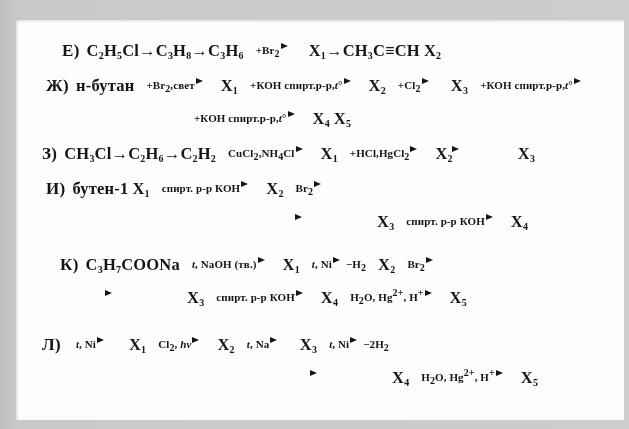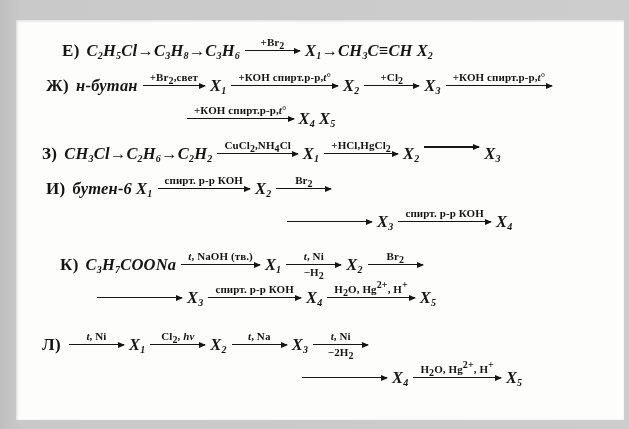--- a/index.html
+++ b/index.html
@@ -30,26 +30,26 @@
   .chain{margin-bottom:2px;}
   .chain:nth-child(5){margin-top:10px;}
   .chain:nth-child(6){margin-top:14px;}
   .row{
     display:flex;align-items:center;height:33px;white-space:nowrap;
   }
   .lbl{
     font-weight:700;font-size:17px;margin-right:5px;letter-spacing:.3px;
   }
   .frm{
-    font-weight:600;font-size:16.5px;margin:0 2px;letter-spacing:.2px;font-style:italic;
+    font-weight:600;font-size:16.5px;margin:0 2px;letter-spacing:.2px;
   }
   .frm sub,.lbot sub,.ltop sub{font-size:10px;vertical-align:-3px;line-height:0;font-weight:600;}
   .frm sup,.lbot sup,.ltop sup{font-size:10px;vertical-align:5px;line-height:0;font-weight:600;}
   .arr{
-    display:inline-flex;flex-direction:column;align-items:center;
+    display:inline-flex;align-items:center;
     margin:0 3px;min-width:55px;
   }
   .arr.plain{min-width:85px;}
   .ltop,.lbot{
     font-size:11px;font-weight:600;height:13px;line-height:13px;
     padding:0 7px;letter-spacing:.1px;
   }
   .shaft{
     position:relative;align-self:stretch;height:1.5px;
     background:var(--ink);margin:1px 0;
@@ -137,21 +137,21 @@
             <span class="arr">
               <span class="shaft"></span>
               <span class="lbot"></span>
             </span>
             <span class="frm">X<sub>3</sub></span>
           </div>
         </div>
         <div class="chain">
           <div class="row" style="padding-left: 12px;">
             <span class="lbl">И)</span>
-            <span class="frm">бутен-6</span>
+            <span class="frm">бутен-1</span>
             <span class="frm">X<sub>1</sub></span>
             <span class="arr">
               <span class="ltop">спирт. р-р КОН</span>
               <span class="shaft"></span>
               <span class="lbot"></span>
             </span>
             <span class="frm">X<sub>2</sub></span>
             <span class="arr">
               <span class="ltop">Br<sub>2</sub></span>
               <span class="shaft"></span>

